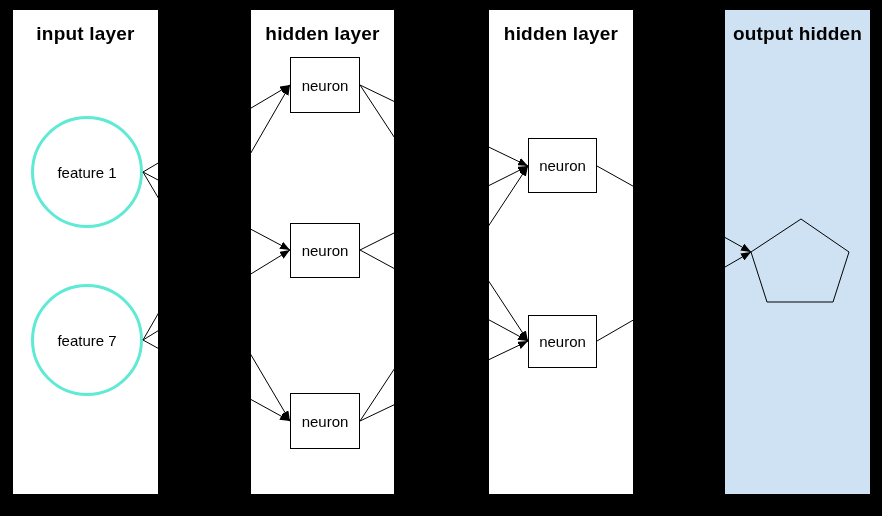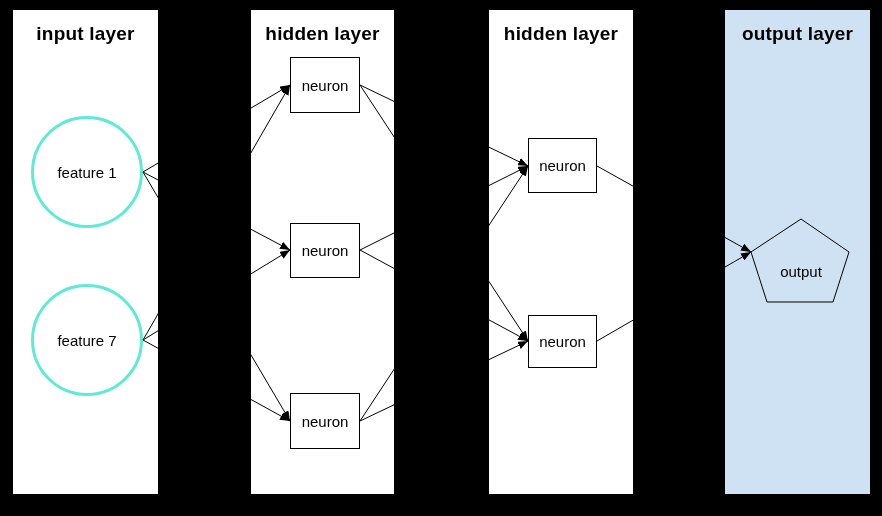--- a/index.html
+++ b/index.html
@@ -83,21 +83,21 @@
 
   <div class="panel" style="left:251px; width:143px;">
     <div class="panel-title">hidden layer</div>
   </div>
 
   <div class="panel" style="left:489px; width:144px;">
     <div class="panel-title">hidden layer</div>
   </div>
 
   <div class="panel blue" style="left:725px; width:145px;">
-    <div class="panel-title">output layer</div>
+    <div class="panel-title">output hidden</div>
   </div>
 
   <div class="node circle" style="left:31px; top:116px; width:112px; height:112px;">
     <span>feature 1</span>
   </div>
   <div class="node circle" style="left:31px; top:284px; width:112px; height:112px;">
     <span>feature 7</span>
   </div>
 
   <div class="node rect" style="left:290px; top:57px; width:70px; height:56px;">
@@ -110,23 +110,20 @@
     <span>neuron</span>
   </div>
 
   <div class="node rect" style="left:528px; top:138px; width:69px; height:55px;">
     <span>neuron</span>
   </div>
   <div class="node rect" style="left:528px; top:315px; width:69px; height:53px;">
     <span>neuron</span>
   </div>
 
-  <div class="node pentagon-label" style="left:761px; top:258px; width:80px; height:26px;">
-    <span>output</span>
-  </div>
 
   <svg id="edge-overlay" viewBox="0 0 882 516" xmlns="http://www.w3.org/2000/svg">
     <defs>
       <marker id="arrow" markerUnits="userSpaceOnUse" markerWidth="10" markerHeight="8" refX="10" refY="4" orient="auto">
         <path d="M0,0 L10,4 L0,8 Z" fill="#000000"></path>
       </marker>
     </defs>
 
     <polygon points="801,219 849,252 833,302 767,302 751,252"></polygon>
 

